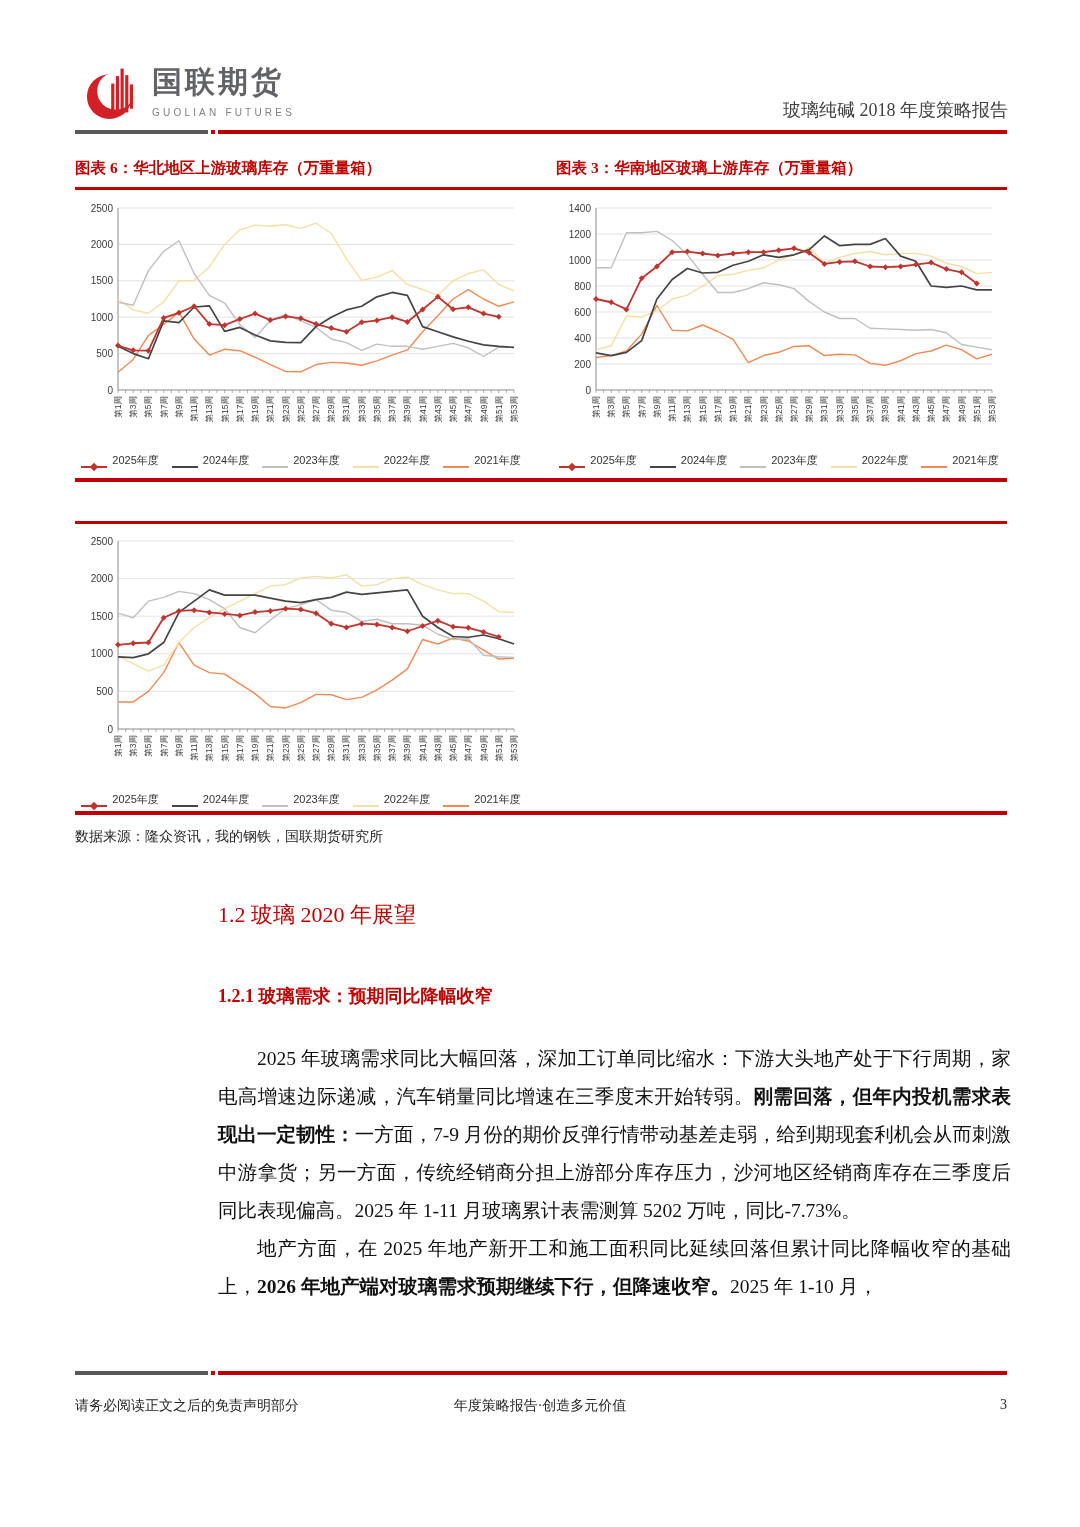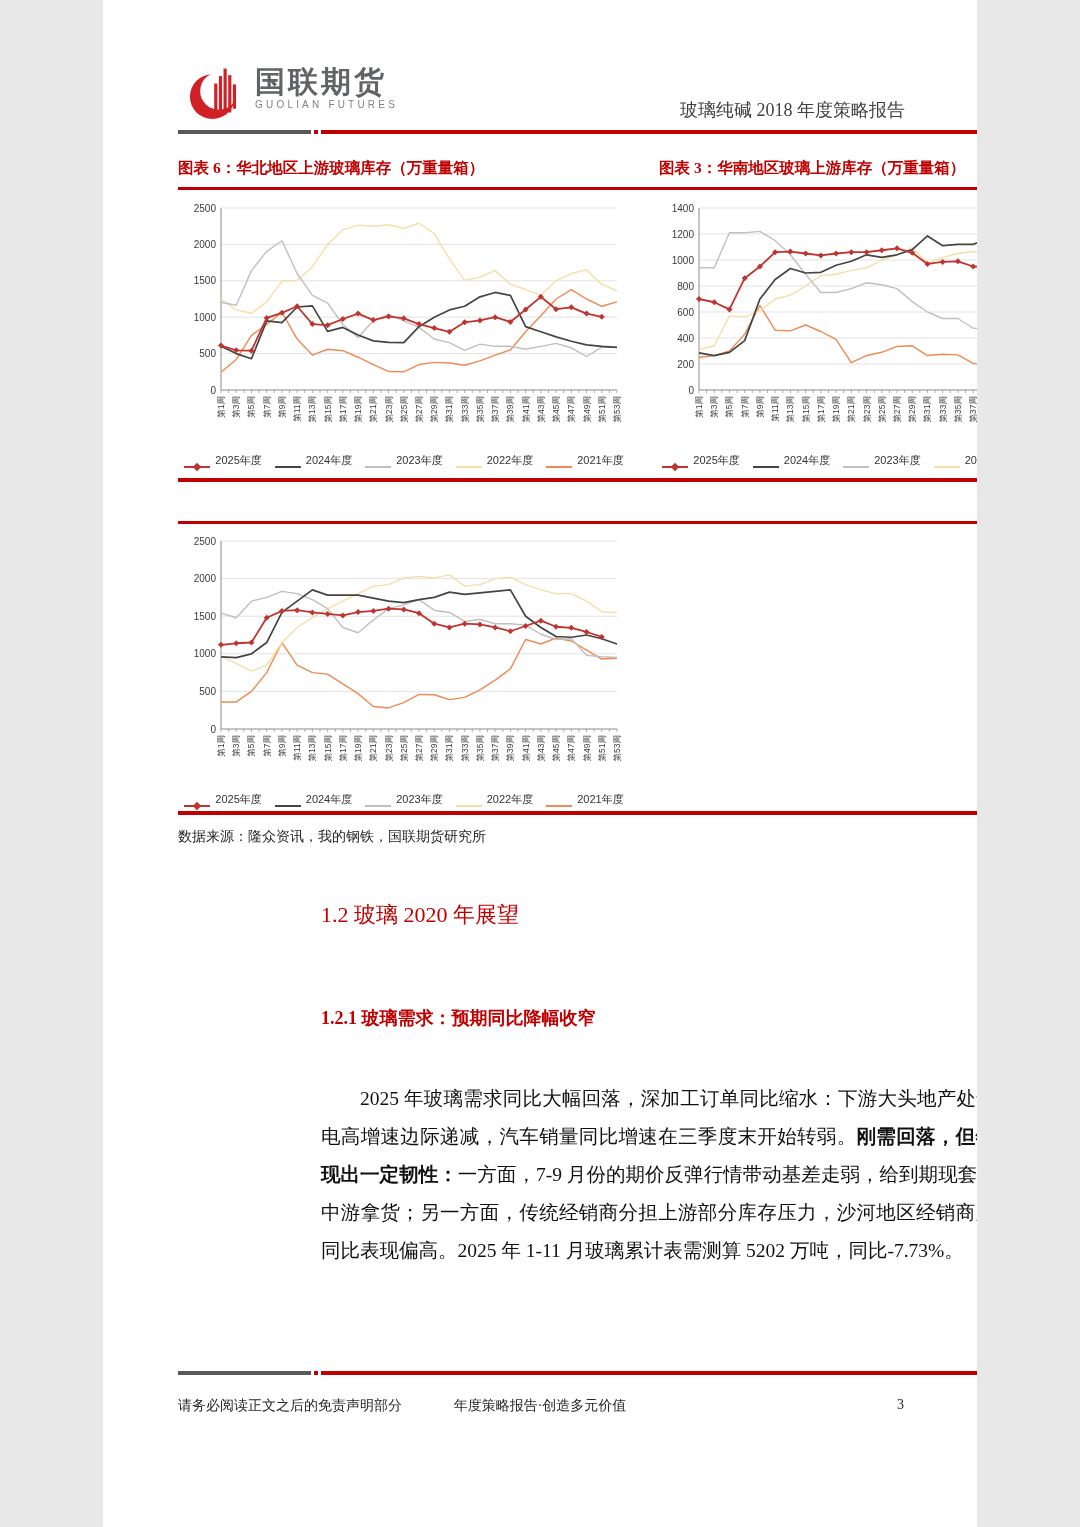--- a/index.html
+++ b/index.html
@@ -1,47 +1,47 @@
 <!DOCTYPE html>
 <html><head>
 <meta charset="utf-8">
 <style>
   html,body{margin:0;padding:0;background:#e8e8e8;}
-  .page{position:relative;width:874px;height:1527px;background:#ffffff;margin:0 auto;overflow:hidden;
+  .page{position:relative;width:1080px;height:1527px;background:#ffffff;margin:0 auto;overflow:hidden;
         font-family:"Liberation Serif","DejaVu Serif",serif;color:#1a1a1a;}
   
   .logo-mark{position:absolute;left:86px;top:60px;width:56px;height:62px;}
   .logo-text{position:absolute;left:152px;top:66px;}
   .logo-cn{font-family:"Liberation Sans","DejaVu Sans",sans-serif;font-weight:bold;font-size:30px;
            color:#626366;letter-spacing:3px;line-height:32px;}
   .logo-en{font-family:"Liberation Sans","DejaVu Sans",sans-serif;font-size:10px;color:#808285;
-           letter-spacing:3.2px;margin-top:1px;}
+           letter-spacing:3.2px;margin-top:9px;}
   .report-title{position:absolute;right:72px;top:98px;font-size:18px;color:#414141;}
   .rule-combo{position:absolute;left:75px;width:932px;height:4px;display:flex;align-items:stretch;}
   .rule-combo .dark{width:133px;background:#595959;}
   .rule-combo .gap{width:3px;background:#ffffff;}
   .rule-combo .dot{width:4px;background:#c00000;}
   .rule-combo .red{flex:1;background:#c00000;}
   .rule-red{position:absolute;left:75px;width:932px;height:3px;background:#c00000;}
   
   .fig-caption{position:absolute;font-size:15.5px;font-weight:bold;color:#c00000;}
   
   .fig{position:absolute;width:446px;}
   .legend{display:flex;justify-content:center;gap:13px;margin-top:3px;}
   .leg-item{display:inline-flex;align-items:flex-end;gap:5px;
             font:11px "Liberation Sans","DejaVu Sans",sans-serif;color:#333;white-space:nowrap;}
   .leg-line{position:relative;width:26px;height:2px;display:inline-block;}
   .leg-diamond{position:absolute;left:10px;top:-2.5px;width:6px;height:6px;transform:rotate(45deg);}
   svg text{font-family:"Liberation Sans","DejaVu Sans",sans-serif;}
   
   .source-note{position:absolute;left:75px;top:828px;font-size:14px;color:#262626;}
   .h2{position:absolute;left:218px;top:900px;font-size:22px;color:#c00000;}
-  .h3{position:absolute;left:218px;top:984px;font-size:18px;font-weight:bold;color:#c00000;margin-top:22px;}
+  .h3{position:absolute;left:218px;top:984px;font-size:18px;font-weight:bold;color:#c00000;}
   .bodytext{position:absolute;left:218px;top:1040px;width:793px;font-size:19.5px;line-height:38px;
-            text-align:justify;color:#111;margin-top:40px;}
+            text-align:justify;color:#111;}
   .bodytext p{margin:0;text-indent:2em;}
   
   .footer-row{position:absolute;left:0;top:1397px;width:100%;
               font-size:14px;color:#262626;}
   .footer-left{position:absolute;left:75px;top:0;text-align:center;}
   .footer-center{position:absolute;left:0;right:0;top:0;text-align:center;}
   .footer-right{position:absolute;right:73px;top:0;}
 </style>
 </head>
 <body>
@@ -541,20 +541,21 @@
   </div>
   <div class="rule-red" style="top:811px;height:4px;"></div>
 
   <div class="source-note">数据来源：隆众资讯，我的钢铁，国联期货研究所</div>
 
   <div class="h2">1.2 玻璃 2020 年展望</div>
   <div class="h3">1.2.1 玻璃需求：预期同比降幅收窄</div>
 
   <div class="bodytext">
     <p><span>2025 年玻璃需求同比大幅回落，深加工订单同比缩水：下游大头地产处于下行周期，家电高增速边际递减，汽车销量同比增速在三季度末开始转弱。</span><b>刚需回落，但年内投机需求表现出一定韧性：</b><span>一方面，7-9 月份的期价反弹行情带动基差走弱，给到期现套利机会从而刺激中游拿货；另一方面，传统经销商分担上游部分库存压力，沙河地区经销商库存在三季度后同比表现偏高。2025 年 1-11 月玻璃累计表需测算 5202 万吨，同比-7.73%。</span></p>
+    <p><span>地产方面，在 2025 年地产新开工和施工面积同比延续回落但累计同比降幅收窄的基础上，</span><b>2026 年地产端对玻璃需求预期继续下行，但降速收窄。</b><span>2025 年 1-10 月，</span></p>
   </div>
 
   <div class="rule-combo" style="top:1371px;">
     <div class="dark"></div>
     <div class="gap"></div>
     <div class="dot"></div>
     <div class="gap"></div>
     <div class="red"></div>
   </div>
   <div class="footer-row">

